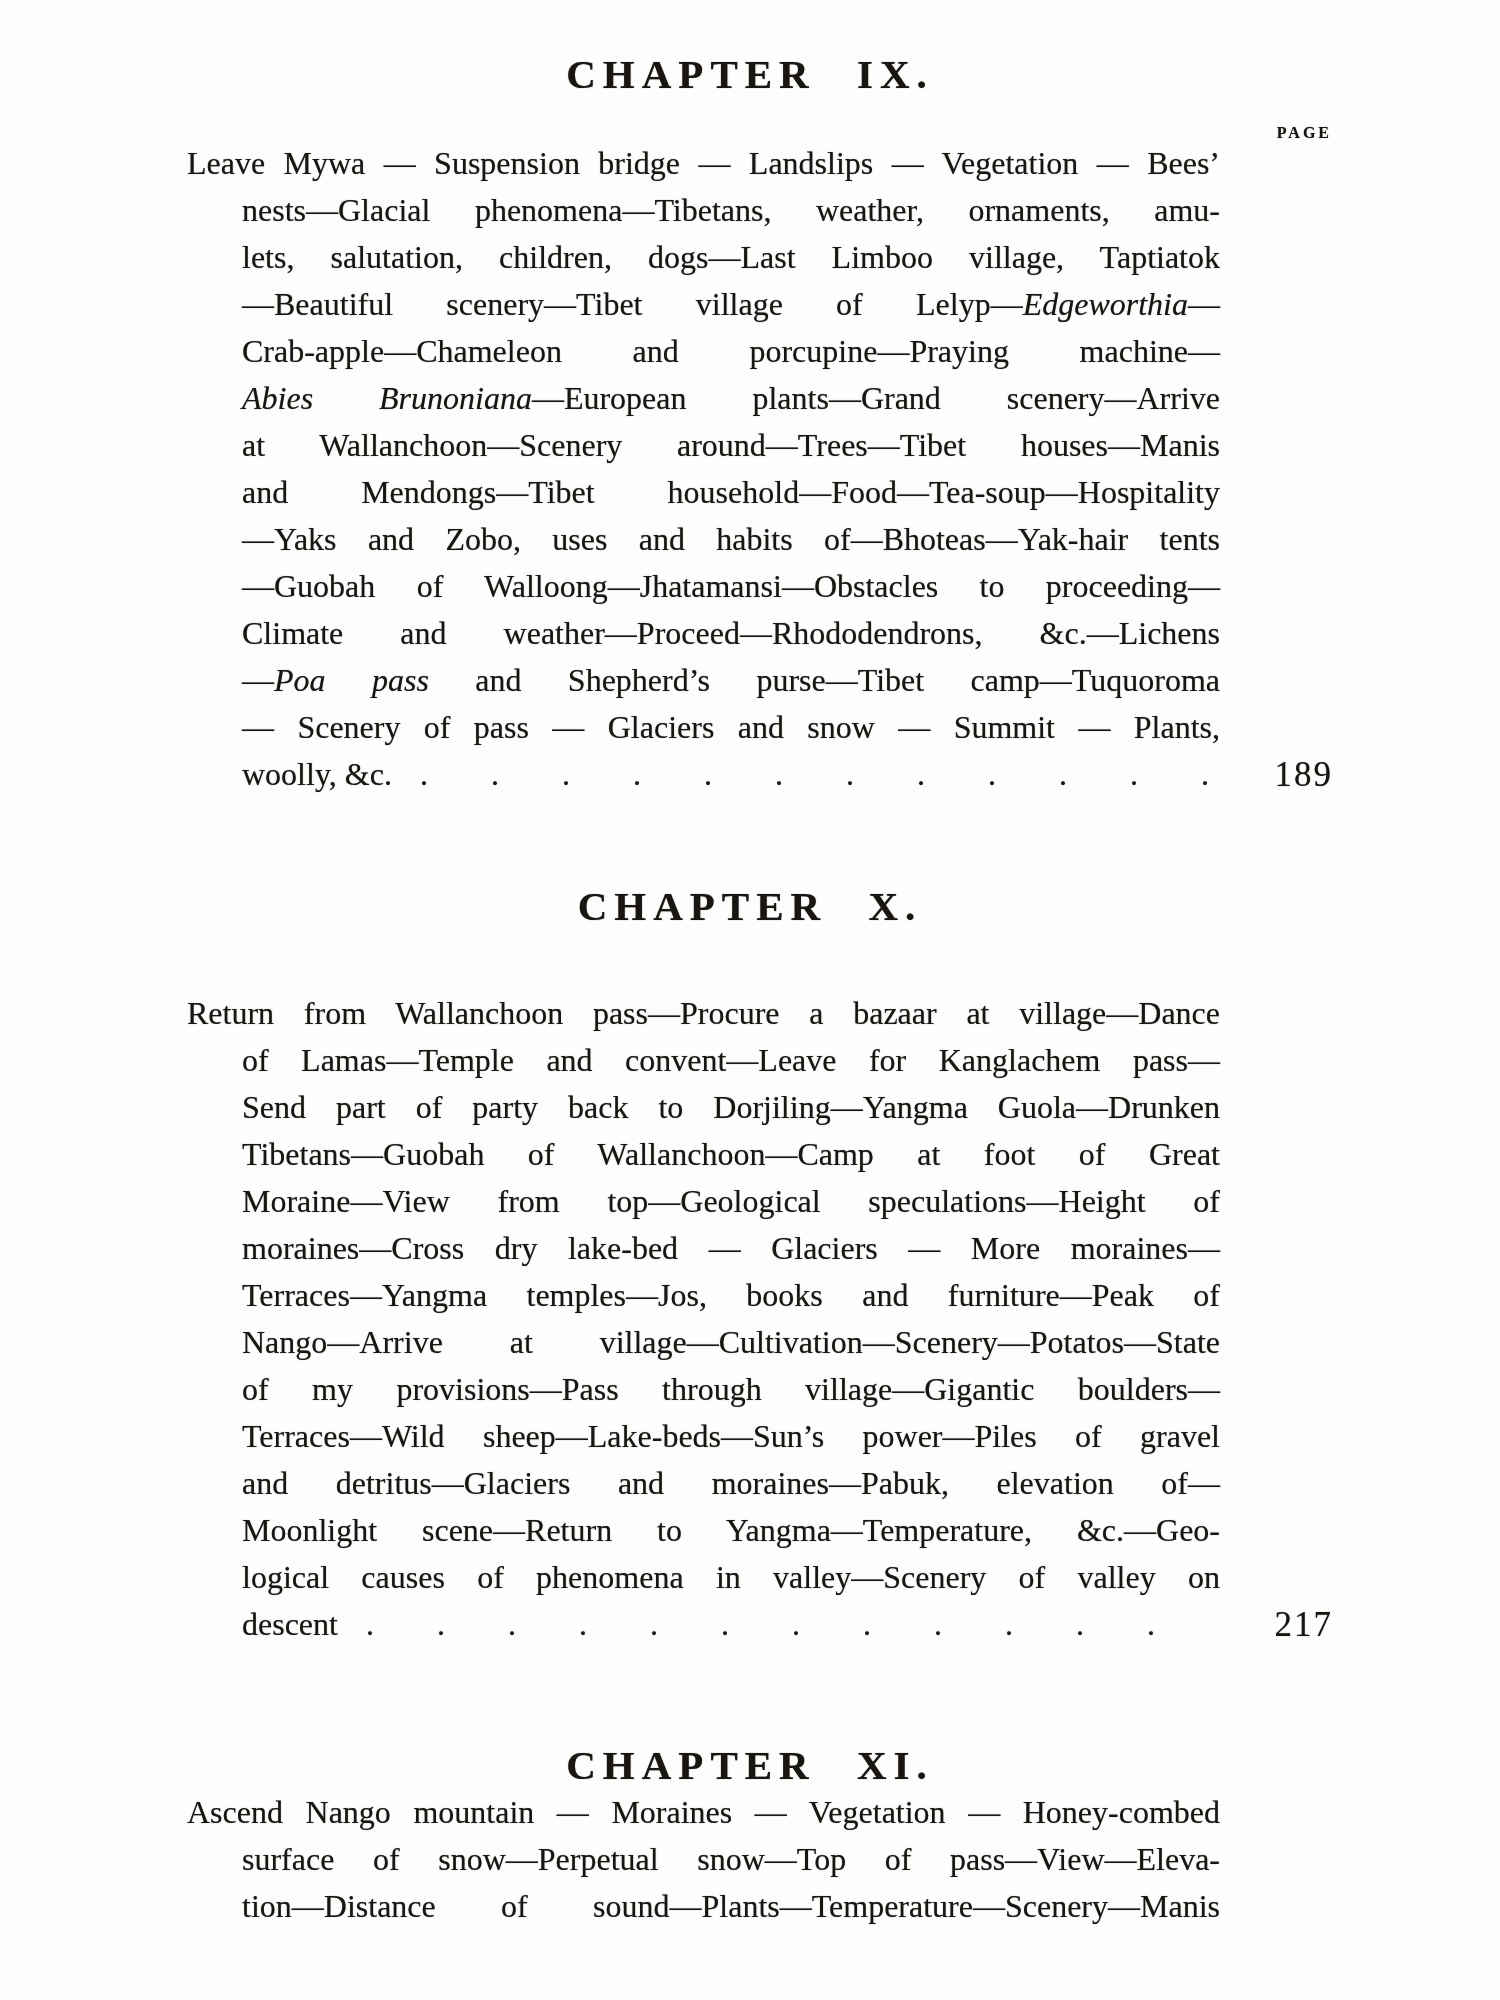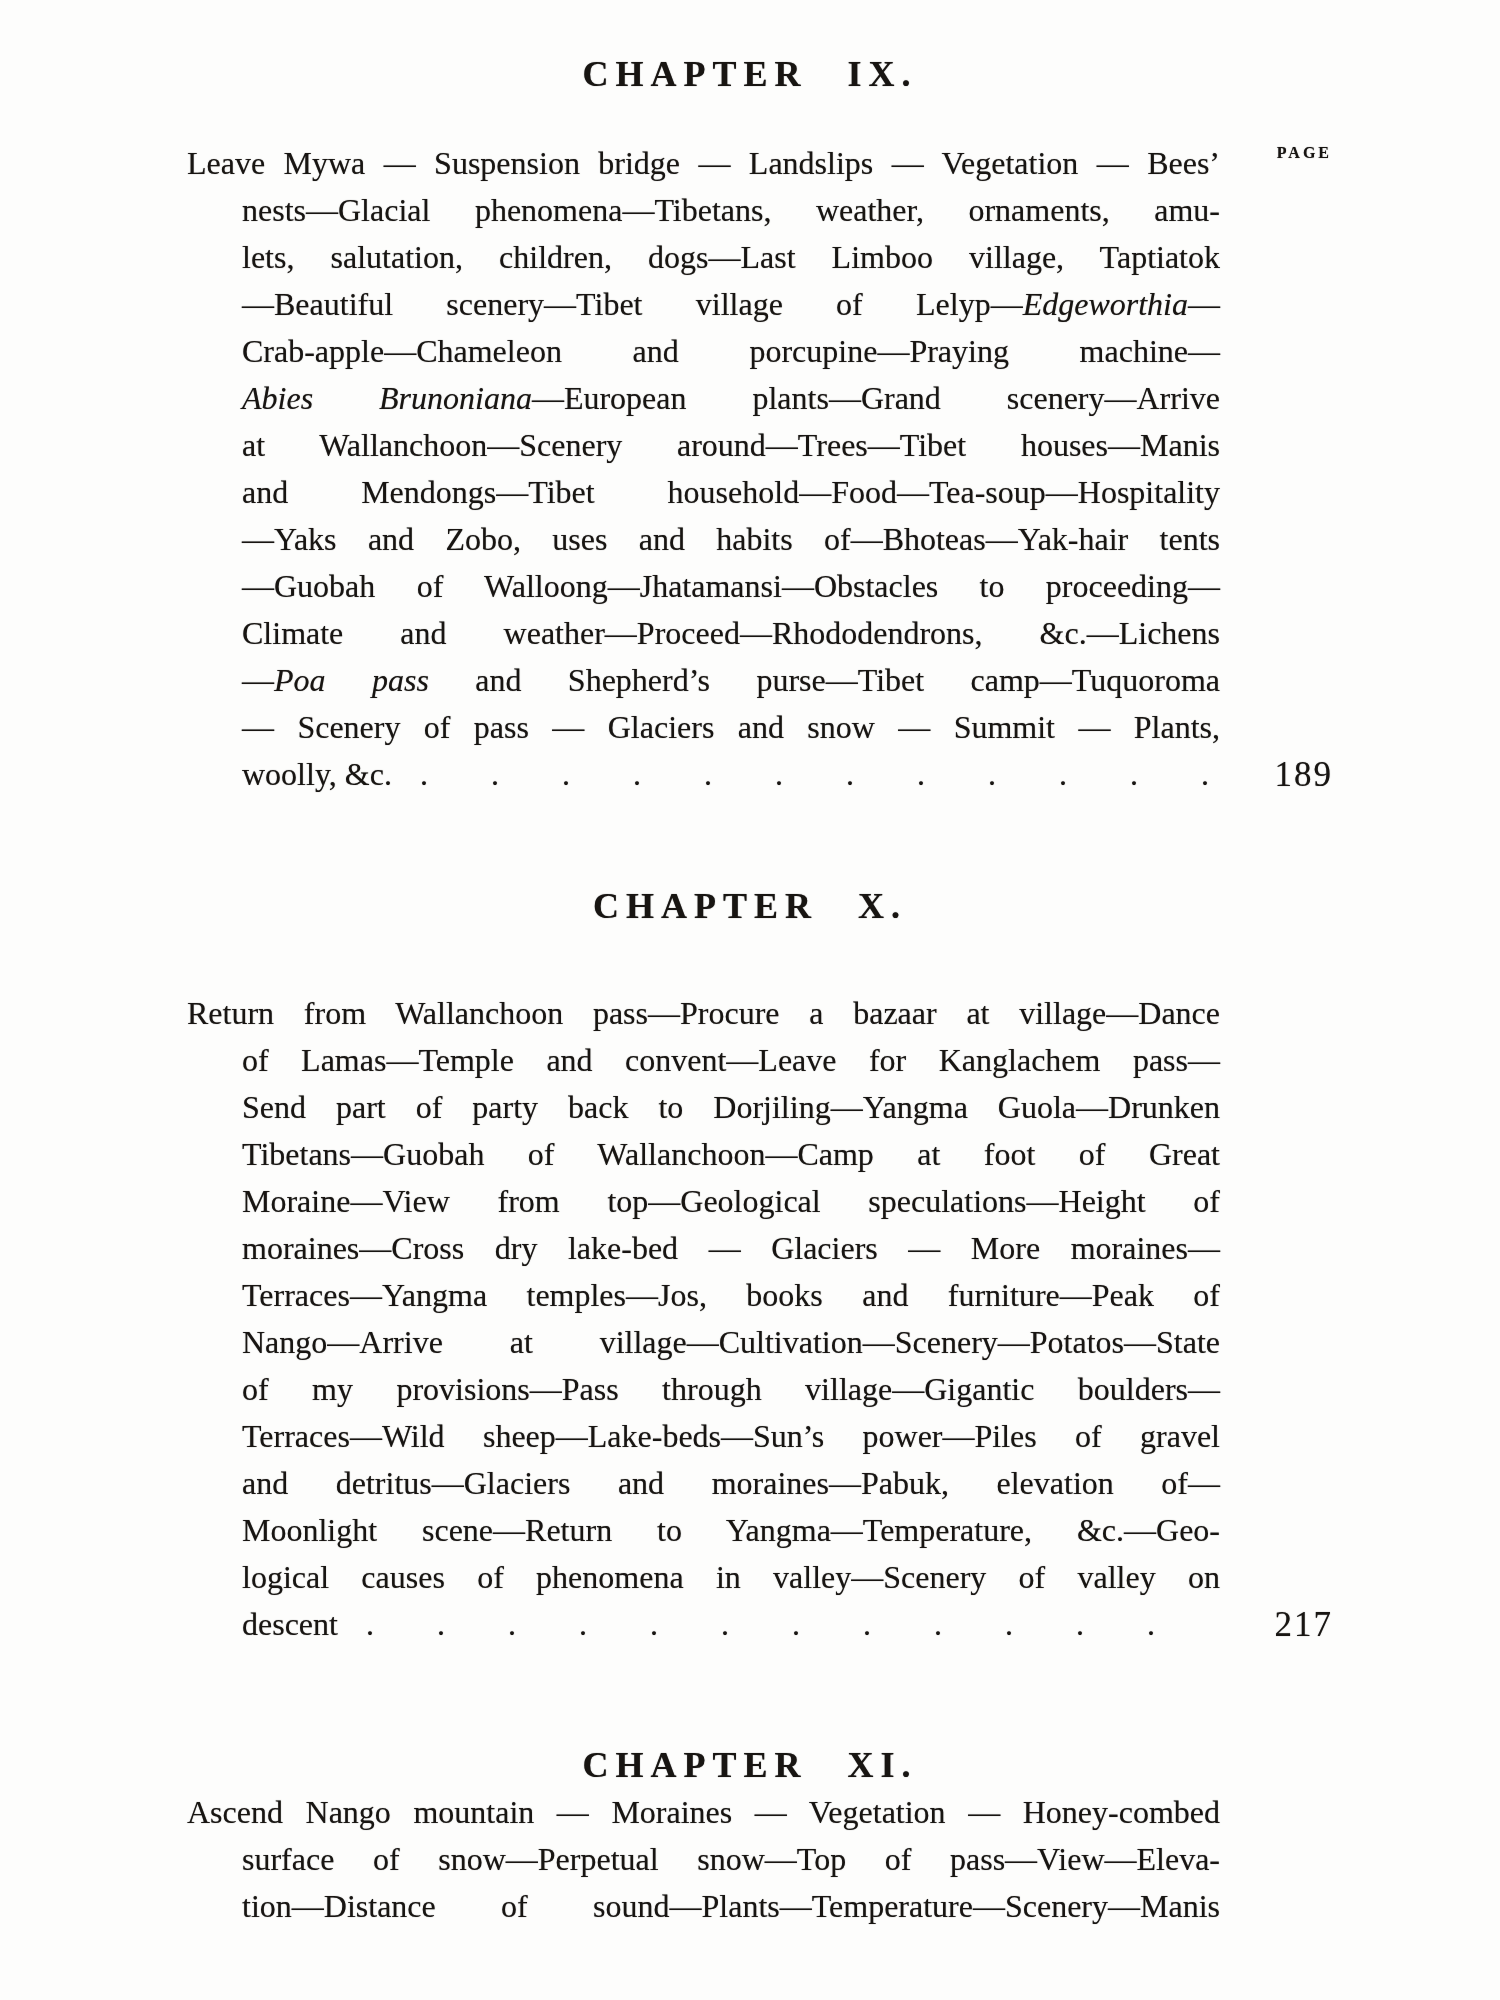--- a/index.html
+++ b/index.html
@@ -12,31 +12,31 @@
     width: 1500px;
     height: 2000px;
     margin: 0 auto;
     background: #fdfdfc;
     overflow: hidden;
     font-family: "Liberation Serif", serif;
     color: #181512;
   }
   .page-label {
     position: absolute;
-    top: 144px;
+    top: 124px;
     right: 168px;
     font-size: 16px;
     font-weight: bold;
     letter-spacing: 3px;
     text-shadow: 0 0 1px rgba(0,0,0,.55);
   }
   .chapter-heading {
     margin: 0;
     text-align: center;
-    font-size: 36px;
+    font-size: 41px;
     line-height: 48px;
     font-weight: bold;
     letter-spacing: 7px;
     word-spacing: 24px;
     text-shadow: 0 0 1px rgba(0,0,0,.6);
   }
   .ch0 .chapter-heading { padding-top: 50px; }
   .ch1 .chapter-heading { padding-top: 84px; }
   .ch2 .chapter-heading { padding-top: 93px; }
 

